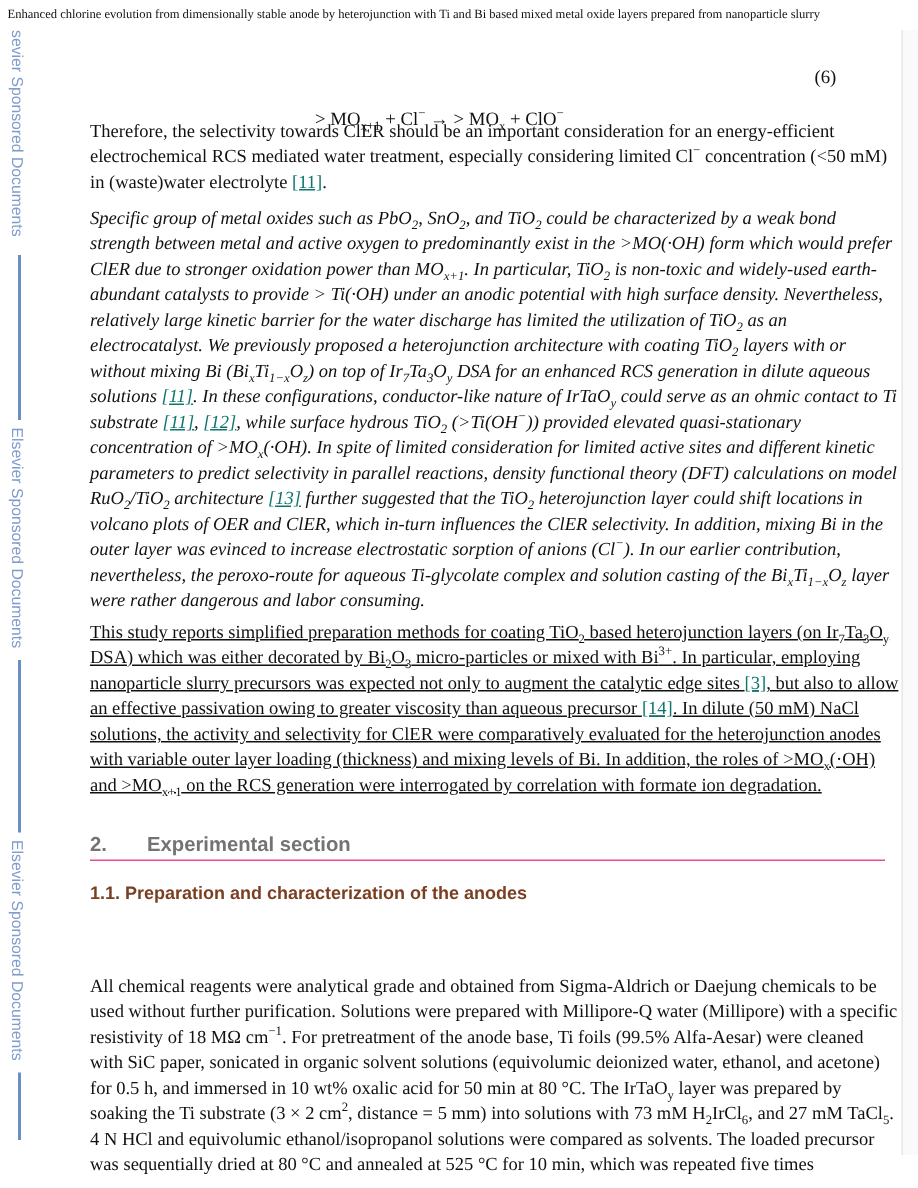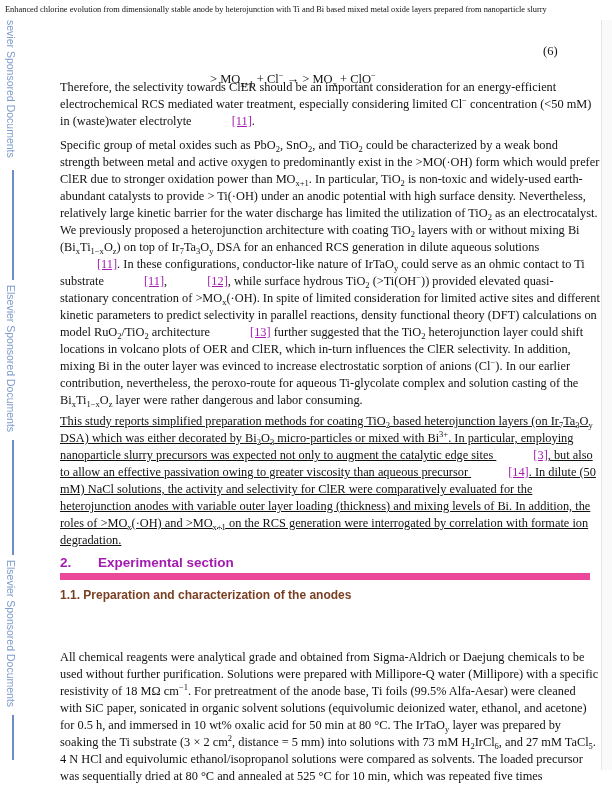--- a/index.html
+++ b/index.html
@@ -9,24 +9,24 @@
   .page-footer { position: absolute; left: 5px; top: 816px; font-size: 7.4px; white-space: nowrap; color: #111; }
   .right-edge { position: absolute; left: 601px; top: 20px; width: 11px; height: 750px; border-left: 1px solid #e6e6e6; background: #fafafa; }
   .sidebar-strip { position: absolute; left: 0; top: 20px; width: 22px; height: 745px; overflow: hidden; }
   .vtext { position: absolute; left: 5px; transform-origin: 0 0; transform: rotate(90deg) translateY(-12px);
            font-family: "Liberation Sans", sans-serif; font-size: 10.5px; color: #7f9ccb; white-space: nowrap; }
   .vline { position: absolute; left: 12px; width: 2px; background: #6c8ec6; }
   .equation { position: absolute; top: 44px; left: 210px; font-size: 12.5px; white-space: nowrap; margin-top: 28px; }
   .eq-num { position: absolute; top: 44px; left: 543px; font-size: 12.5px; }
   p { margin: 0; }
   .para { position: absolute; left: 60px; width: 540px; font-size: 12.35px; line-height: 17px; }
-  a.ref { color: #a21caf; text-decoration: underline; margin-left: 37px; }
+  a.ref { color: #0f766e; text-decoration: underline; }
   sub, sup { font-size: 8.5px; line-height: 0; }
   .h2 { position: absolute; left: 60px; top: 555px; width: 530px; font-family: "Liberation Sans", sans-serif;
-        font-weight: bold; font-size: 13.5px; color: #a21caf; padding-bottom: 3px; border-bottom: 7px solid #ec4899; }
+        font-weight: bold; font-size: 13.5px; color: #737373; padding-bottom: 3px; border-bottom: 1px solid #ec4899; }
   .h2 .num { display: inline-block; width: 38px; }
   .h3 { position: absolute; left: 60px; top: 588px; font-family: "Liberation Sans", sans-serif; font-weight: bold;
         font-size: 12px; color: #7a3f22; }
 </style>
 </head>
 <body>
 
 <div class="page-header">Enhanced chlorine evolution from dimensionally stable anode by heterojunction with Ti and Bi based mixed metal oxide layers prepared from nanoparticle slurry</div>
 
 <div class="sidebar-strip">
@@ -42,21 +42,21 @@
 
 <div class="equation">
   <span>&gt; MO</span><sub>x+1</sub><span> + Cl</span><sup>−</sup><span> → </span><span>&gt; MO</span><sub>x</sub><span> + ClO</span><sup>−</sup>
 </div>
 <div class="eq-num">(6)</div>
 
 <div class="para" style="top:79px;">
   <p>Therefore, the selectivity towards ClER should be an important consideration for an energy-efficient electrochemical RCS mediated water treatment, especially considering limited Cl<sup>−</sup> concentration (&lt;50 mM) in (waste)water electrolyte <a class="ref" href="#">[11]</a>.</p>
 </div>
 
-<div class="para" style="top:137px;">
+<div class="para" style="top:137px;font-style:italic;">
   <p>Specific group of metal oxides such as PbO<sub>2</sub>, SnO<sub>2</sub>, and TiO<sub>2</sub> could be characterized by a weak bond strength between metal and active oxygen to predominantly exist in the &gt;MO(·OH) form which would prefer ClER due to stronger oxidation power than MO<sub>x+1</sub>. In particular, TiO<sub>2</sub> is non-toxic and widely-used earth-abundant catalysts to provide &gt; Ti(·OH) under an anodic potential with high surface density. Nevertheless, relatively large kinetic barrier for the water discharge has limited the utilization of TiO<sub>2</sub> as an electrocatalyst. We previously proposed a heterojunction architecture with coating TiO<sub>2</sub> layers with or without mixing Bi (Bi<sub>x</sub>Ti<sub>1−x</sub>O<sub>z</sub>) on top of Ir<sub>7</sub>Ta<sub>3</sub>O<sub>y</sub> DSA for an enhanced RCS generation in dilute aqueous solutions <a class="ref" href="#">[11]</a>. In these configurations, conductor-like nature of IrTaO<sub>y</sub> could serve as an ohmic contact to Ti substrate <a class="ref" href="#">[11]</a>, <a class="ref" href="#">[12]</a>, while surface hydrous TiO<sub>2</sub> (&gt;Ti(OH<sup>−</sup>)) provided elevated quasi-stationary concentration of &gt;MO<sub>x</sub>(·OH). In spite of limited consideration for limited active sites and different kinetic parameters to predict selectivity in parallel reactions, density functional theory (DFT) calculations on model RuO<sub>2</sub>/TiO<sub>2</sub> architecture <a class="ref" href="#">[13]</a> further suggested that the TiO<sub>2</sub> heterojunction layer could shift locations in volcano plots of OER and ClER, which in-turn influences the ClER selectivity. In addition, mixing Bi in the outer layer was evinced to increase electrostatic sorption of anions (Cl<sup>−</sup>). In our earlier contribution, nevertheless, the peroxo-route for aqueous Ti-glycolate complex and solution casting of the Bi<sub>x</sub>Ti<sub>1−x</sub>O<sub>z</sub> layer were rather dangerous and labor consuming.</p>
 </div>
 
 <div class="para" style="top:413px;text-decoration:underline;">
   <p>This study reports simplified preparation methods for coating TiO<sub>2</sub> based heterojunction layers (on Ir<sub>7</sub>Ta<sub>3</sub>O<sub>y</sub> DSA) which was either decorated by Bi<sub>2</sub>O<sub>3</sub> micro-particles or mixed with Bi<sup>3+</sup>. In particular, employing nanoparticle slurry precursors was expected not only to augment the catalytic edge sites <a class="ref" href="#">[3]</a>, but also to allow an effective passivation owing to greater viscosity than aqueous precursor <a class="ref" href="#">[14]</a>. In dilute (50 mM) NaCl solutions, the activity and selectivity for ClER were comparatively evaluated for the heterojunction anodes with variable outer layer loading (thickness) and mixing levels of Bi. In addition, the roles of &gt;MO<sub>x</sub>(·OH) and &gt;MO<sub>x+1</sub> on the RCS generation were interrogated by correlation with formate ion degradation.</p>
 </div>
 
 <div class="h2">
   <span class="num">2.</span><span>Experimental section</span>
 </div>

